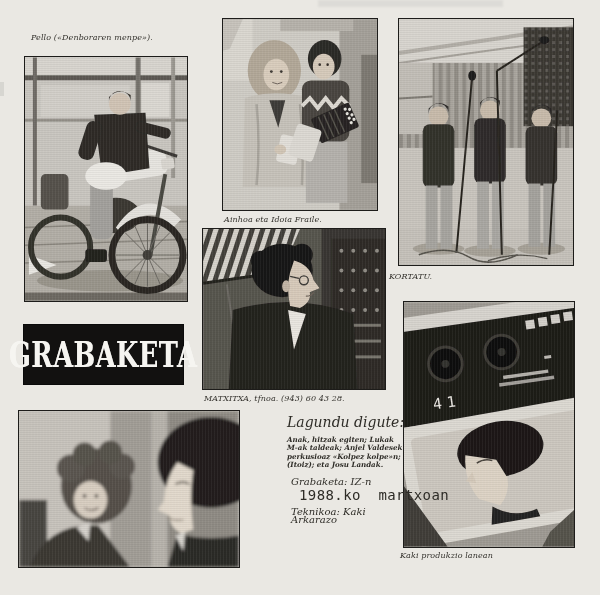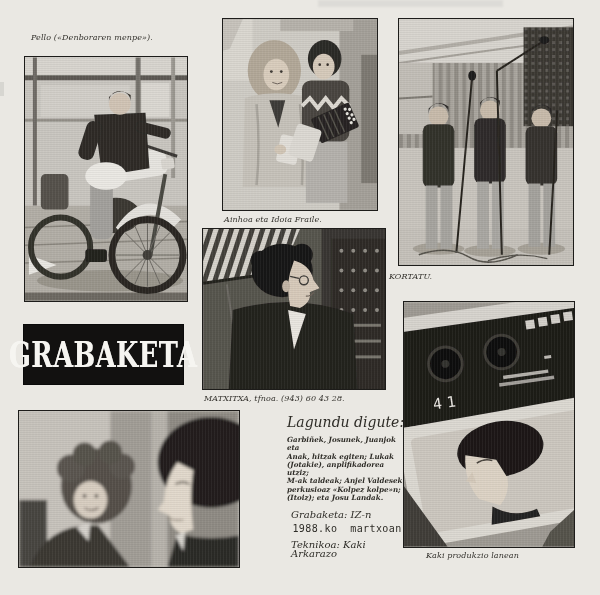--- a/index.html
+++ b/index.html
@@ -45,21 +45,21 @@
     text-shadow:0 0 .5px rgba(255,255,255,.6);
   }
   .credits{
     position:absolute;left:287px;top:414px;width:120px;color:#2e2c27;
   }
   .credits .intro{font-style:italic;font-size:14px;margin:0 0 6px 0;}
   .credits .body{font-style:italic;font-weight:bold;font-size:7.1px;line-height:8.3px;margin:0 0 9px 0;}
   .credits .line{display:block;}
   .credits .rec, .credits .eng{font-style:italic;font-size:10px;line-height:8.6px;margin:4px;}
   .credits .date{font-family:"DejaVu Sans Mono", monospace;font-style:normal;
-    font-size:10px;line-height:9px;margin:0 0 8px 0;white-space:pre;letter-spacing:.4px;text-align:center;}
+    font-size:14px;line-height:9px;margin:0 0 8px 12px;white-space:pre;letter-spacing:.4px;}
 </style>
 </head>
 <body>
 
 <div class="sheet">
 
   <div class="smudge"></div>
   <div class="smudge2"></div>
 
   <div class="caption" style="left:22px;top:33px;margin-left:9px;">Pello («Denboraren menpe»).</div>
@@ -350,21 +350,21 @@
             <path d="M70,168 L62,176 L72,180" fill="#d4c9ba"></path>
             <path d="M84,206 Q104,222 128,216 L130,224 L80,224 Z" fill="#242220"></path>
             <path d="M76,160 Q84,156 92,160" stroke="#4a443e" stroke-width="1.5" fill="none"></path>
           </g>
         </g>
         <polygon points="0,186 44,247 0,247" fill="#3f3c37"></polygon>
         <polygon points="148,232 172,210 172,247 140,247" fill="#55524c"></polygon>
       </g>
     </svg>
   </div>
-  <div class="caption" style="left:426px;top:551px;">Kaki produkzio lanean</div>
+  <div class="caption" style="left:400px;top:551px;">Kaki produkzio lanean</div>
 
   <div class="photo" style="left:18px;top:410px;width:222px;height:158px;">
     <svg viewBox="0 0 222 158">
       <defs>
           <filter id="blF">
             <feGaussianBlur stdDeviation="1.6"></feGaussianBlur>
           </filter>
         </defs>
       <g filter="url(#blF)">
         <rect x="0" y="0" width="222" height="158" fill="#c7c3bc"></rect>
@@ -393,23 +393,21 @@
           <path d="M160,124 Q190,132 222,126 L222,158 L150,158 Z" fill="#2b2927"></path>
           <polygon points="158,126 168,122 166,142" fill="#d8d5cf"></polygon>
         </g>
       </g>
     </svg>
   </div>
 
   <div class="credits">
     <p class="intro">Lagundu digute:</p>
     <p class="body">
-      <span class="line">Garbiñek, Josunek, Juanjok eta</span>
       <span class="line">Anak, hitzak egiten; Lukak</span>
-      <span class="line">(Jotakie), anplifikadorea utziz;</span>
       <span class="line">M-ak taldeak; Anjel Valdesek</span>
       <span class="line">perkusioaz «Kolpez kolpe»n;</span>
       <span class="line">(Itoiz); eta Josu Landak.</span>
     </p>
     <p class="rec">Grabaketa: IZ-n</p>
     <p class="date">1988.ko  martxoan</p>
     <p class="eng">Teknikoa: Kaki Arkarazo</p>
   </div>
 
 </div>

